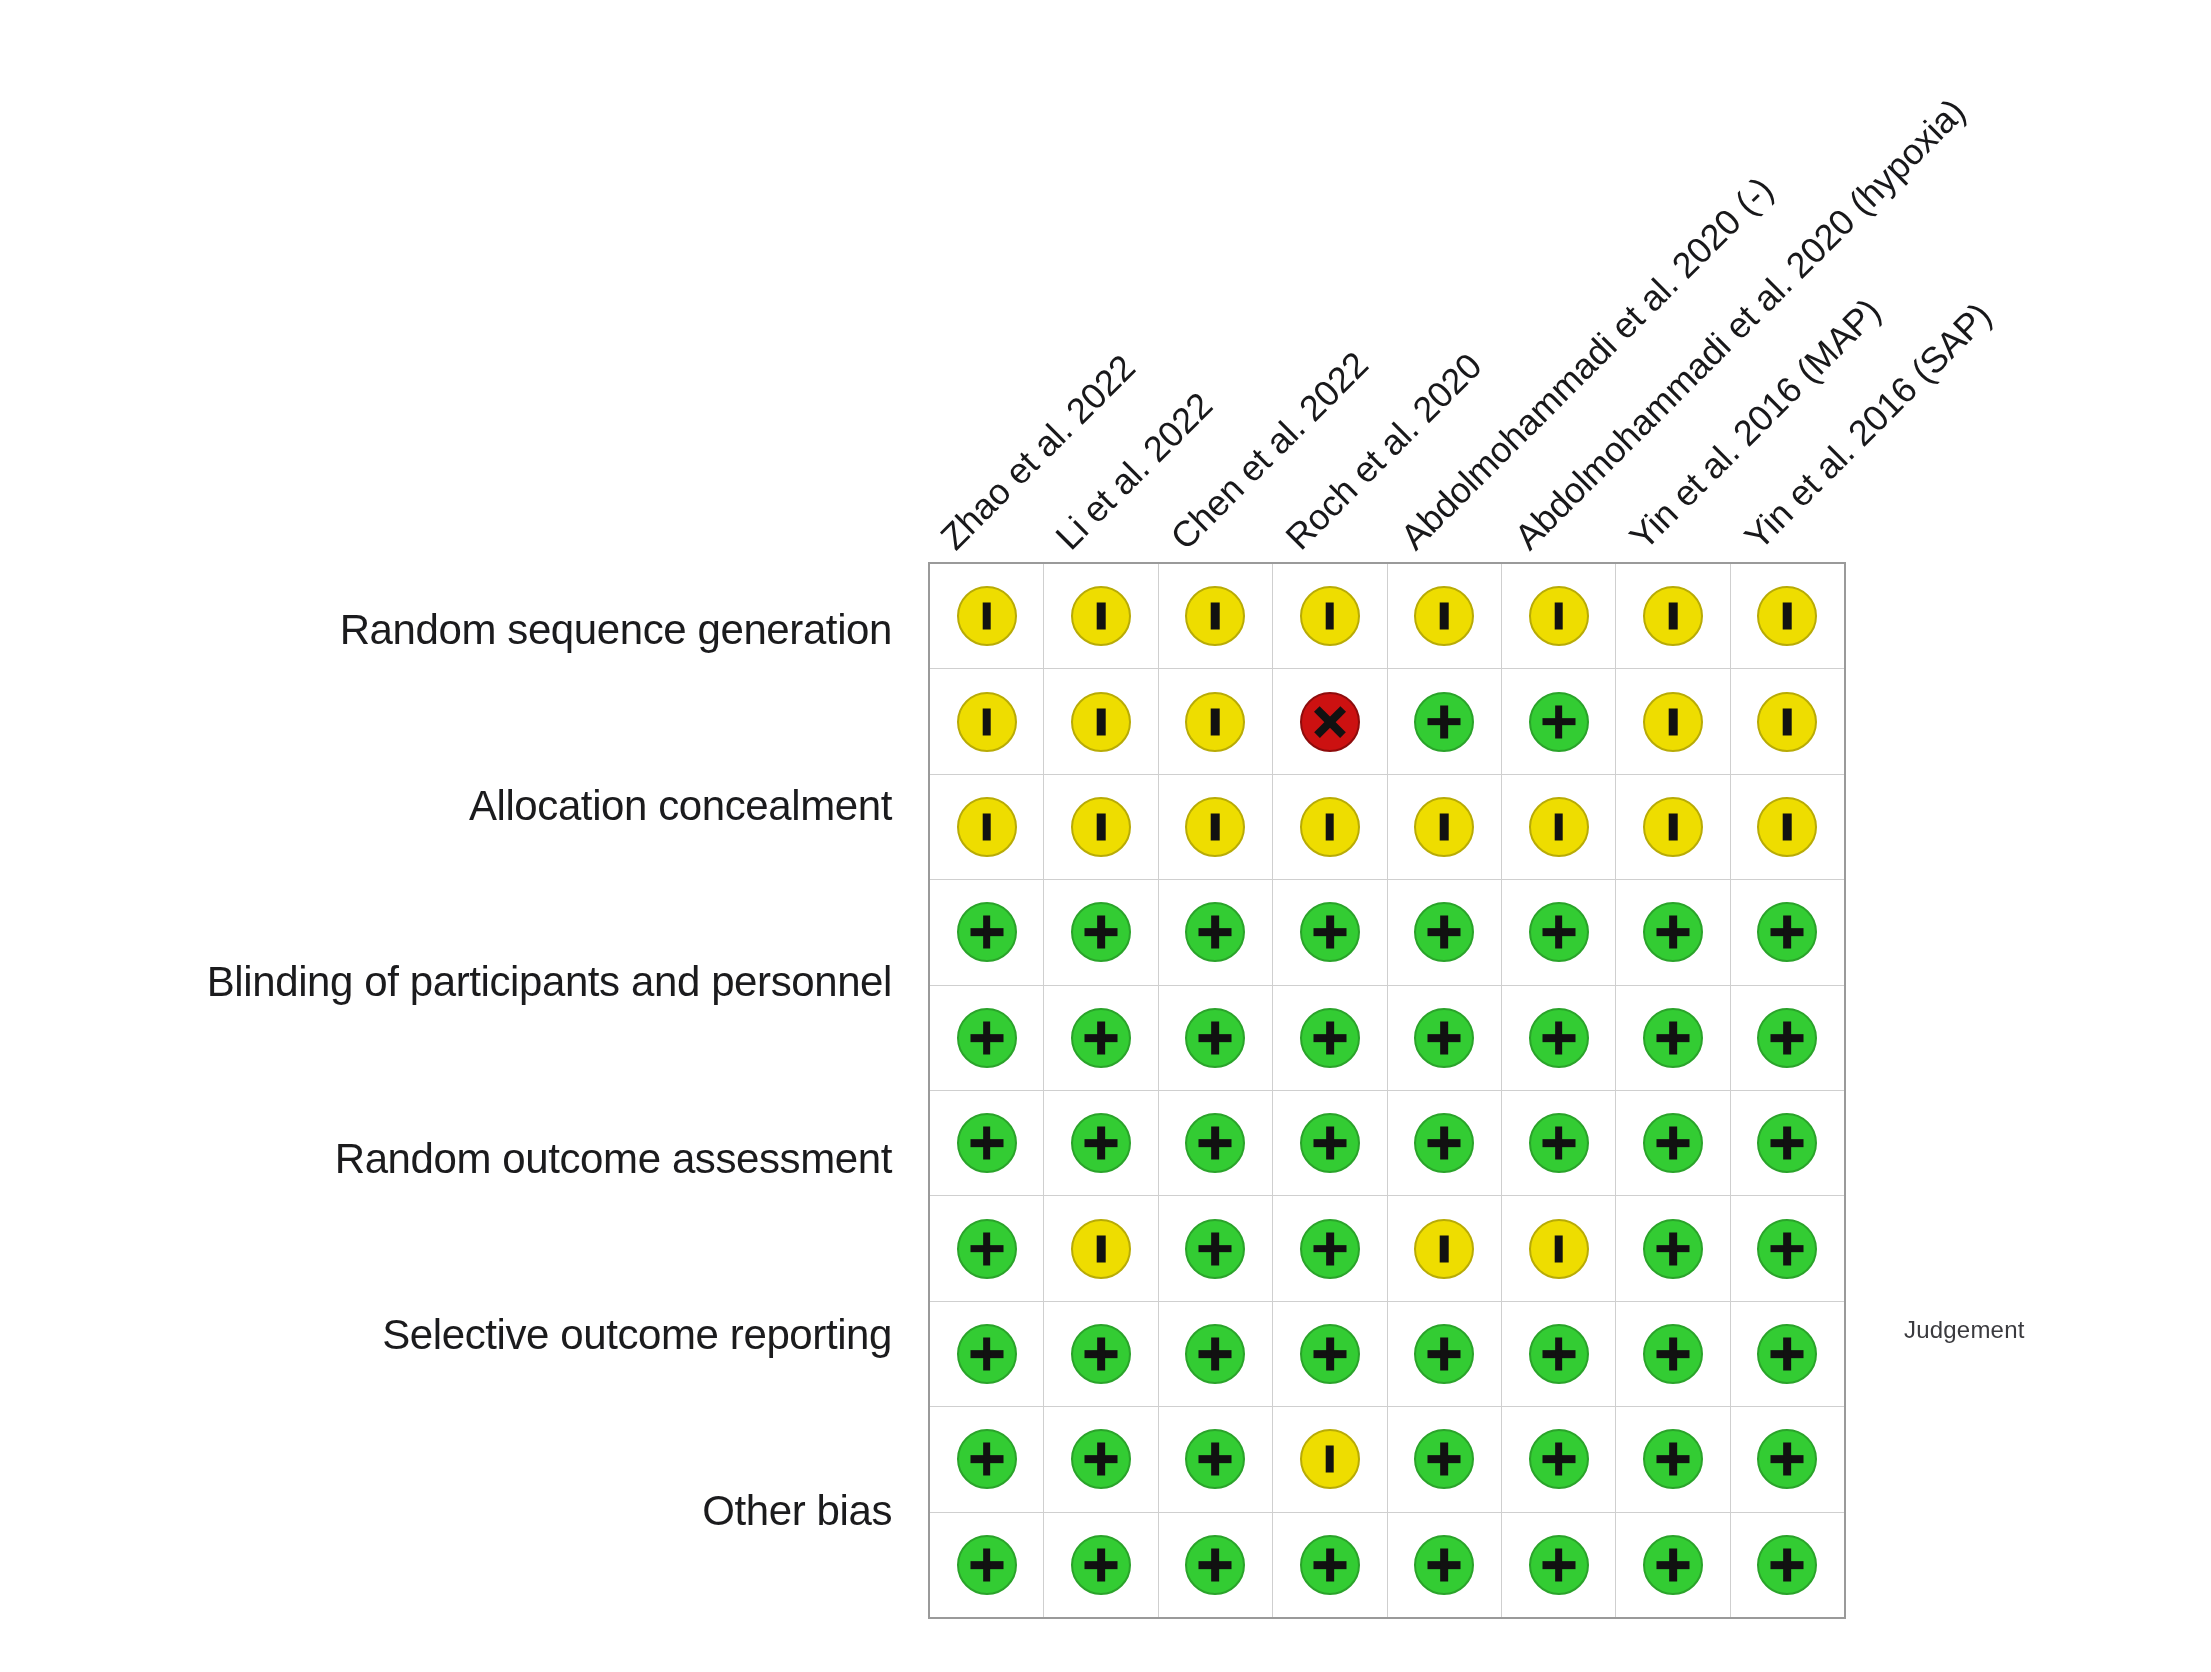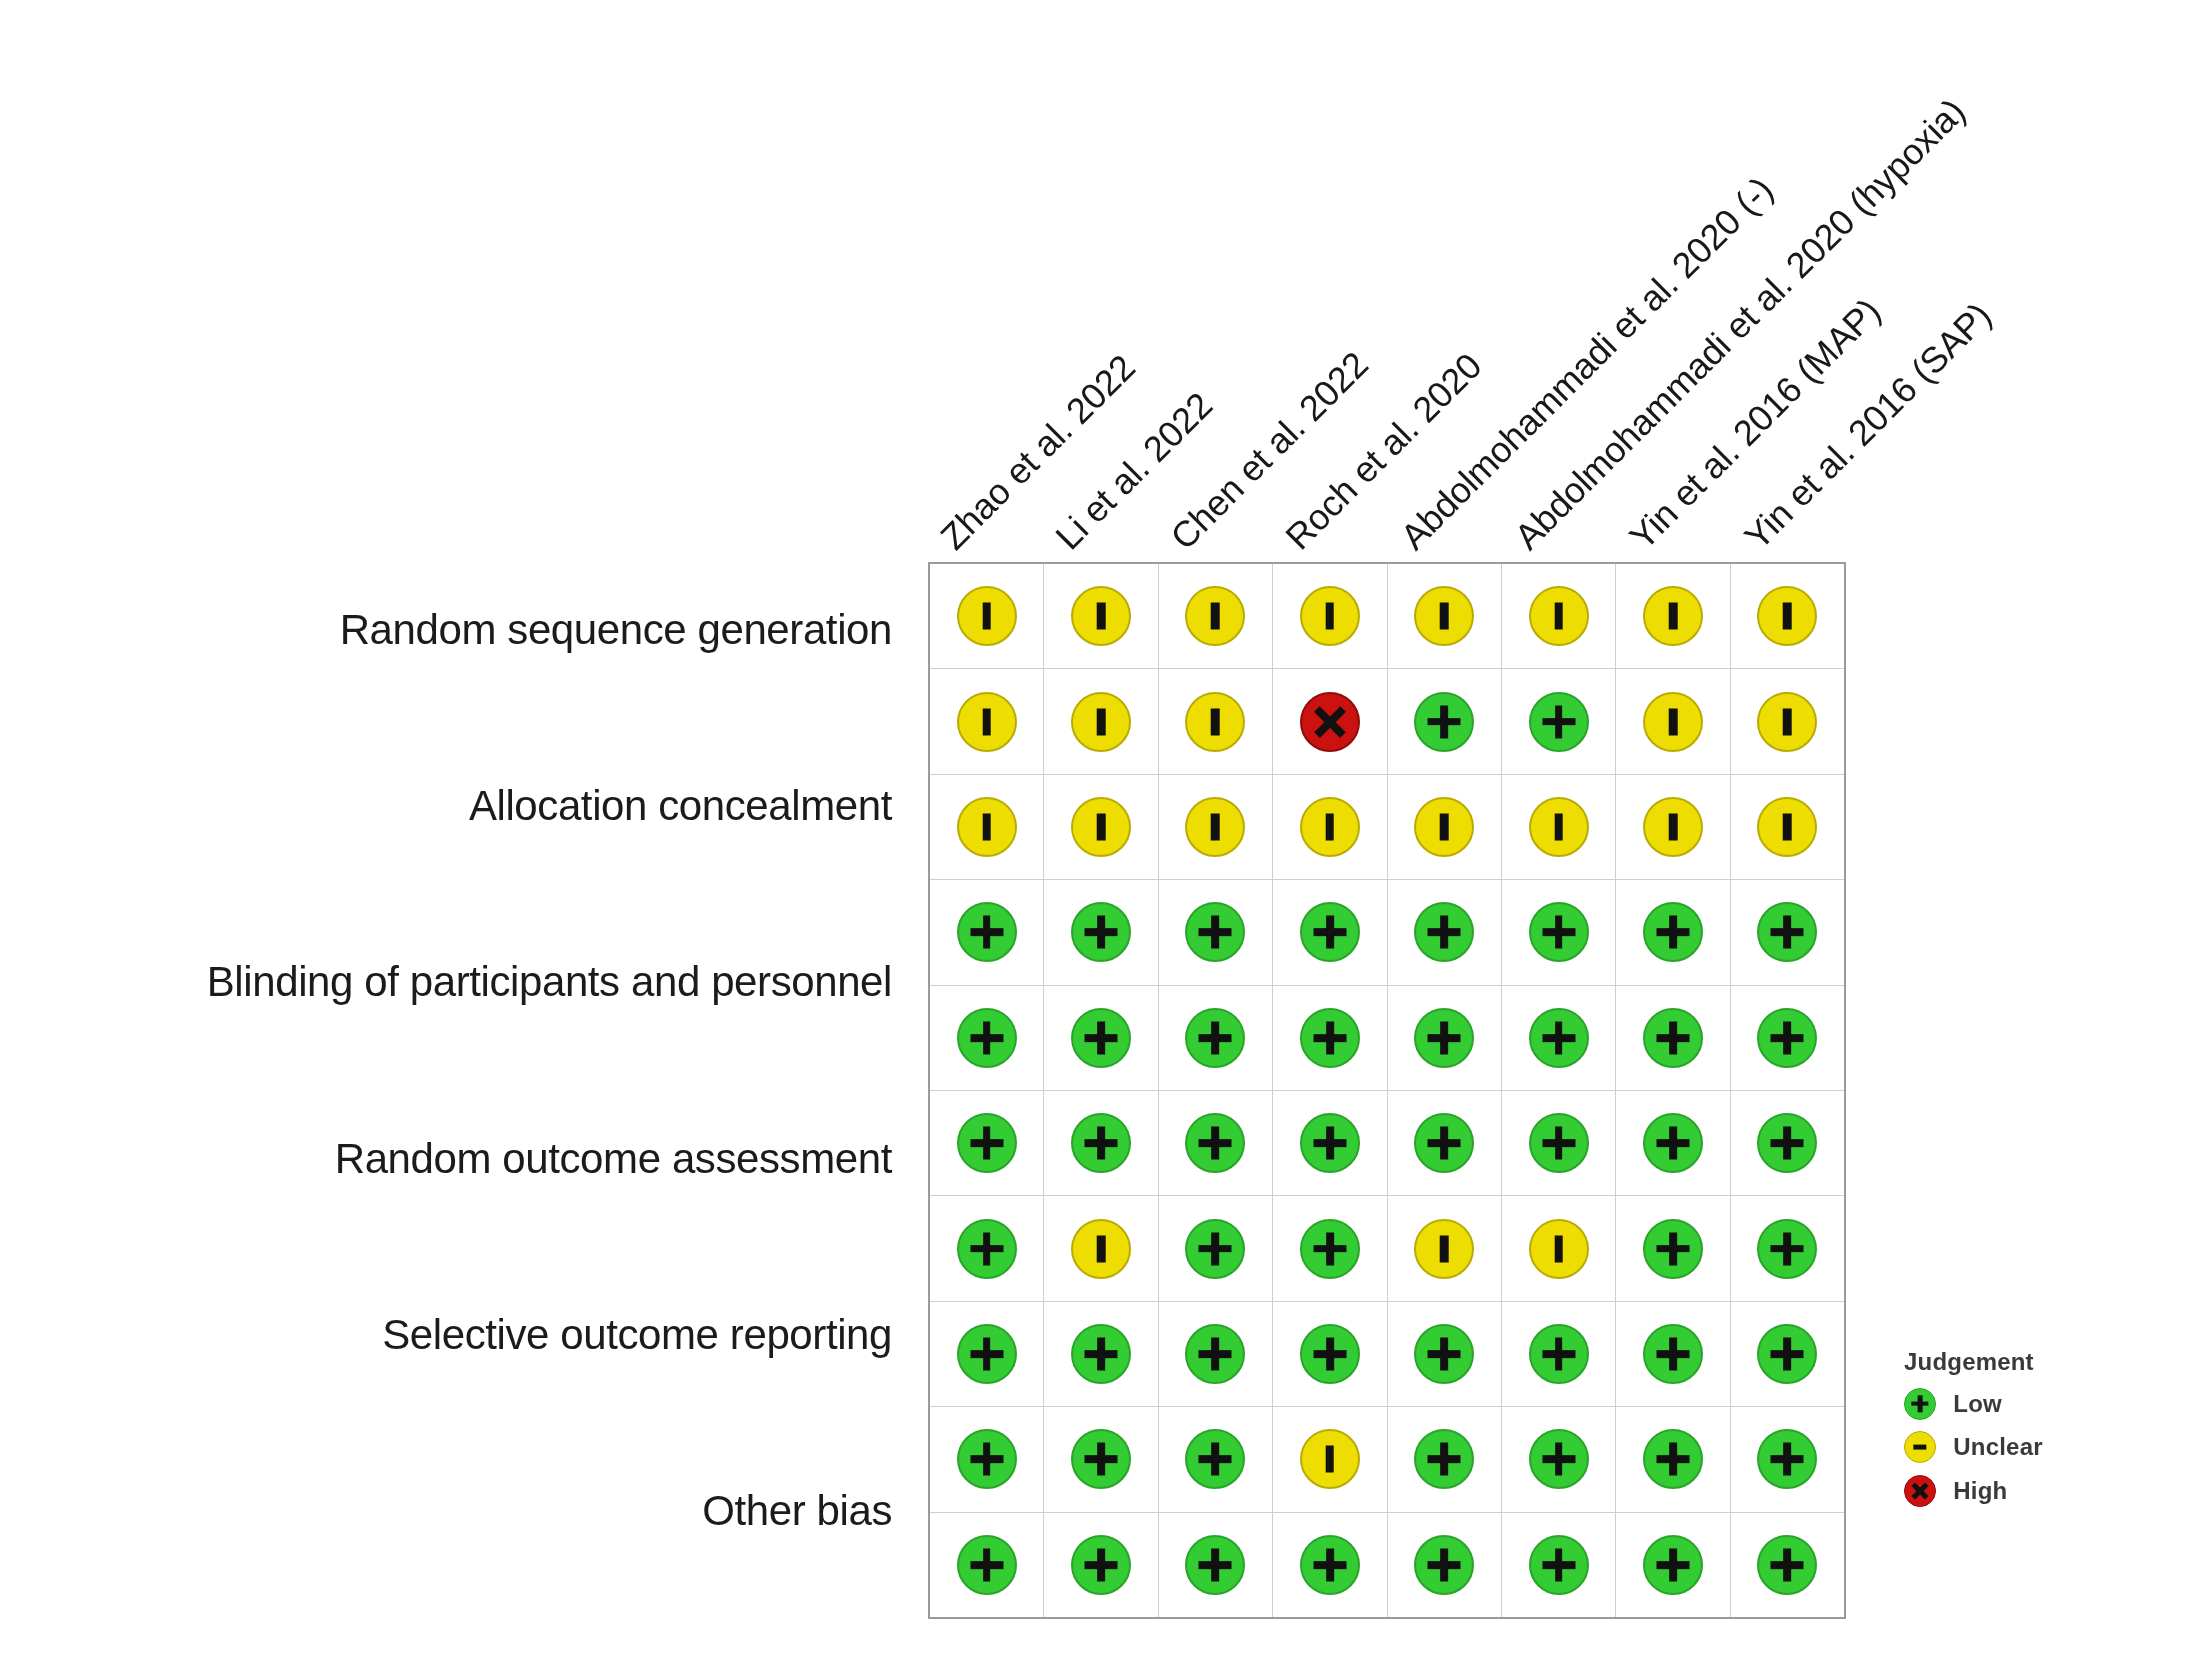--- a/index.html
+++ b/index.html
@@ -146,23 +146,22 @@
     background: #111111;
     left: 50%; top: 50%;
   }
   .glyph-cross::before { transform: translate(-50%, -50%) rotate(45deg); }
   .glyph-cross::after  { transform: translate(-50%, -50%) rotate(-45deg); }
 
   
   #legend {
     position: absolute;
     left: 1904px;
-    top: 1348px;
+    top: 1316px;
     width: 288px;
-    font-weight: bold;
   }
   #legend-title {
     font-family: "Liberation Sans", sans-serif;
     font-size: 24px;
     color: #3a3a3e;
     margin-bottom: 11.5px;
     letter-spacing: 0.2px;
   }
   .legend-item {
     display: flex;
@@ -485,30 +484,16 @@
           <div class="marker low glyph-plus"></div>
         </div>
         <div class="matrix-cell" title="Other bias / Yin et al. 2016 (SAP): Low">
           <div class="marker low glyph-plus"></div>
         </div>
       </div>
     </div>
 
   <div id="legend">
     <div id="legend-title">Judgement</div>
-    <div id="legend-items">
-        <div class="legend-item">
-          <span class="legend-marker low glyph-plus"></span>
-          <span class="legend-label">Low</span>
-        </div>
-        <div class="legend-item">
-          <span class="legend-marker unclear glyph-minus"></span>
-          <span class="legend-label">Unclear</span>
-        </div>
-        <div class="legend-item">
-          <span class="legend-marker high glyph-cross"></span>
-          <span class="legend-label">High</span>
-        </div>
-      </div>
   </div>
 
 </div>
 
 
 </body></html>

